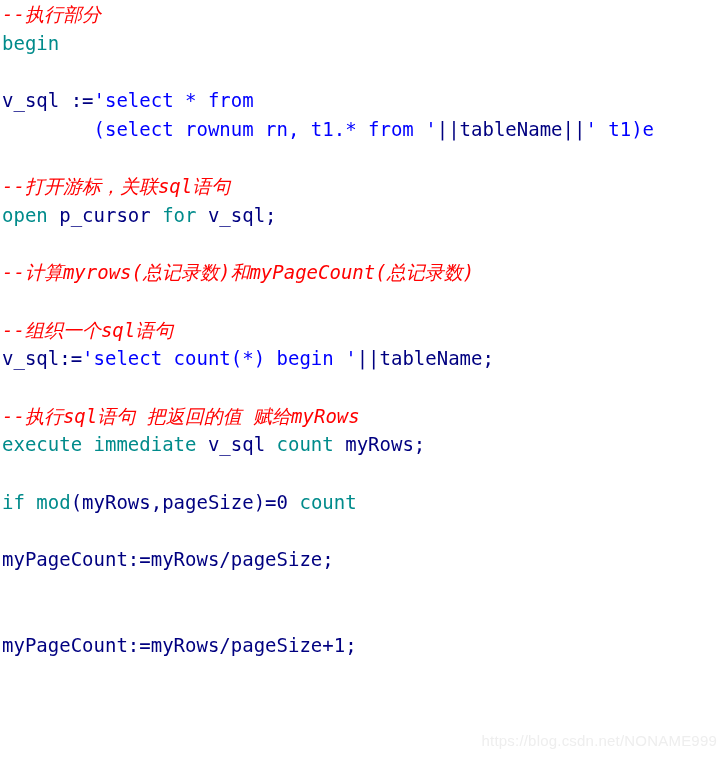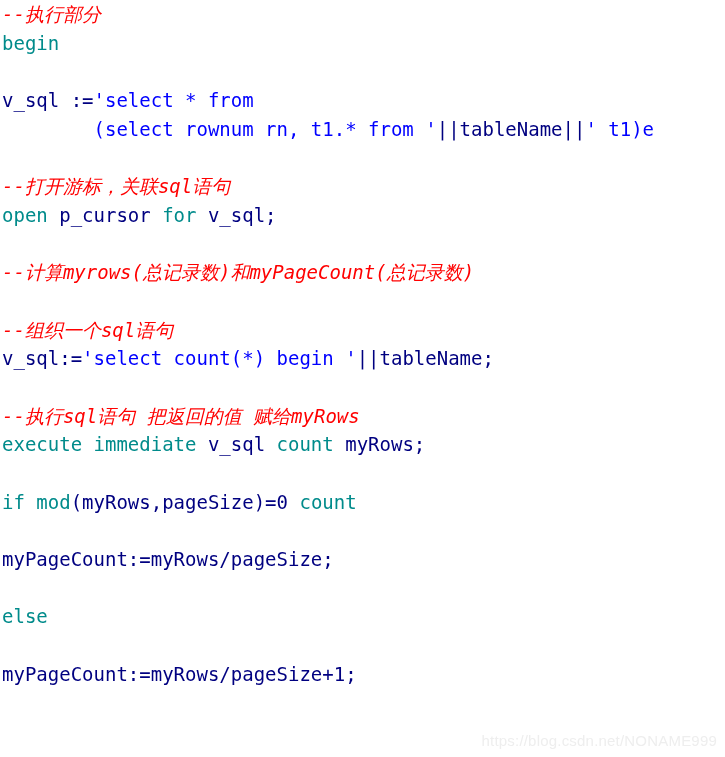--- a/index.html
+++ b/index.html
@@ -83,18 +83,17 @@
     <div class="code-line"><span class="tok-comment">--组织一个sql语句</span></div>
     <div class="code-line"><span class="tok-ident">v_sql:=</span><span class="tok-string">'select count(*) begin '</span><span class="tok-ident">||tableName;</span></div>
     <div class="code-line blank">&nbsp;</div>
     <div class="code-line"><span class="tok-comment">--执行sql语句 把返回的值 赋给myRows</span></div>
     <div class="code-line"><span class="tok-keyword">execute immediate </span><span class="tok-ident">v_sql </span><span class="tok-keyword">count </span><span class="tok-ident">myRows;</span></div>
     <div class="code-line blank">&nbsp;</div>
     <div class="code-line"><span class="tok-keyword">if </span><span class="tok-keyword">mod</span><span class="tok-ident">(myRows,pageSize)=0 </span><span class="tok-keyword">count</span></div>
     <div class="code-line blank">&nbsp;</div>
     <div class="code-line"><span class="tok-ident">myPageCount:=myRows/pageSize;</span></div>
     <div class="code-line blank">&nbsp;</div>
-    <div class="code-line"><span class="tok-keyword">else</span></div>
     <div class="code-line blank">&nbsp;</div>
     <div class="code-line"><span class="tok-ident">myPageCount:=myRows/pageSize+1;</span></div>
   </div>
 
 <div id="watermark">https://blog.csdn.net/NONAME999</div>
 
 </body></html>

